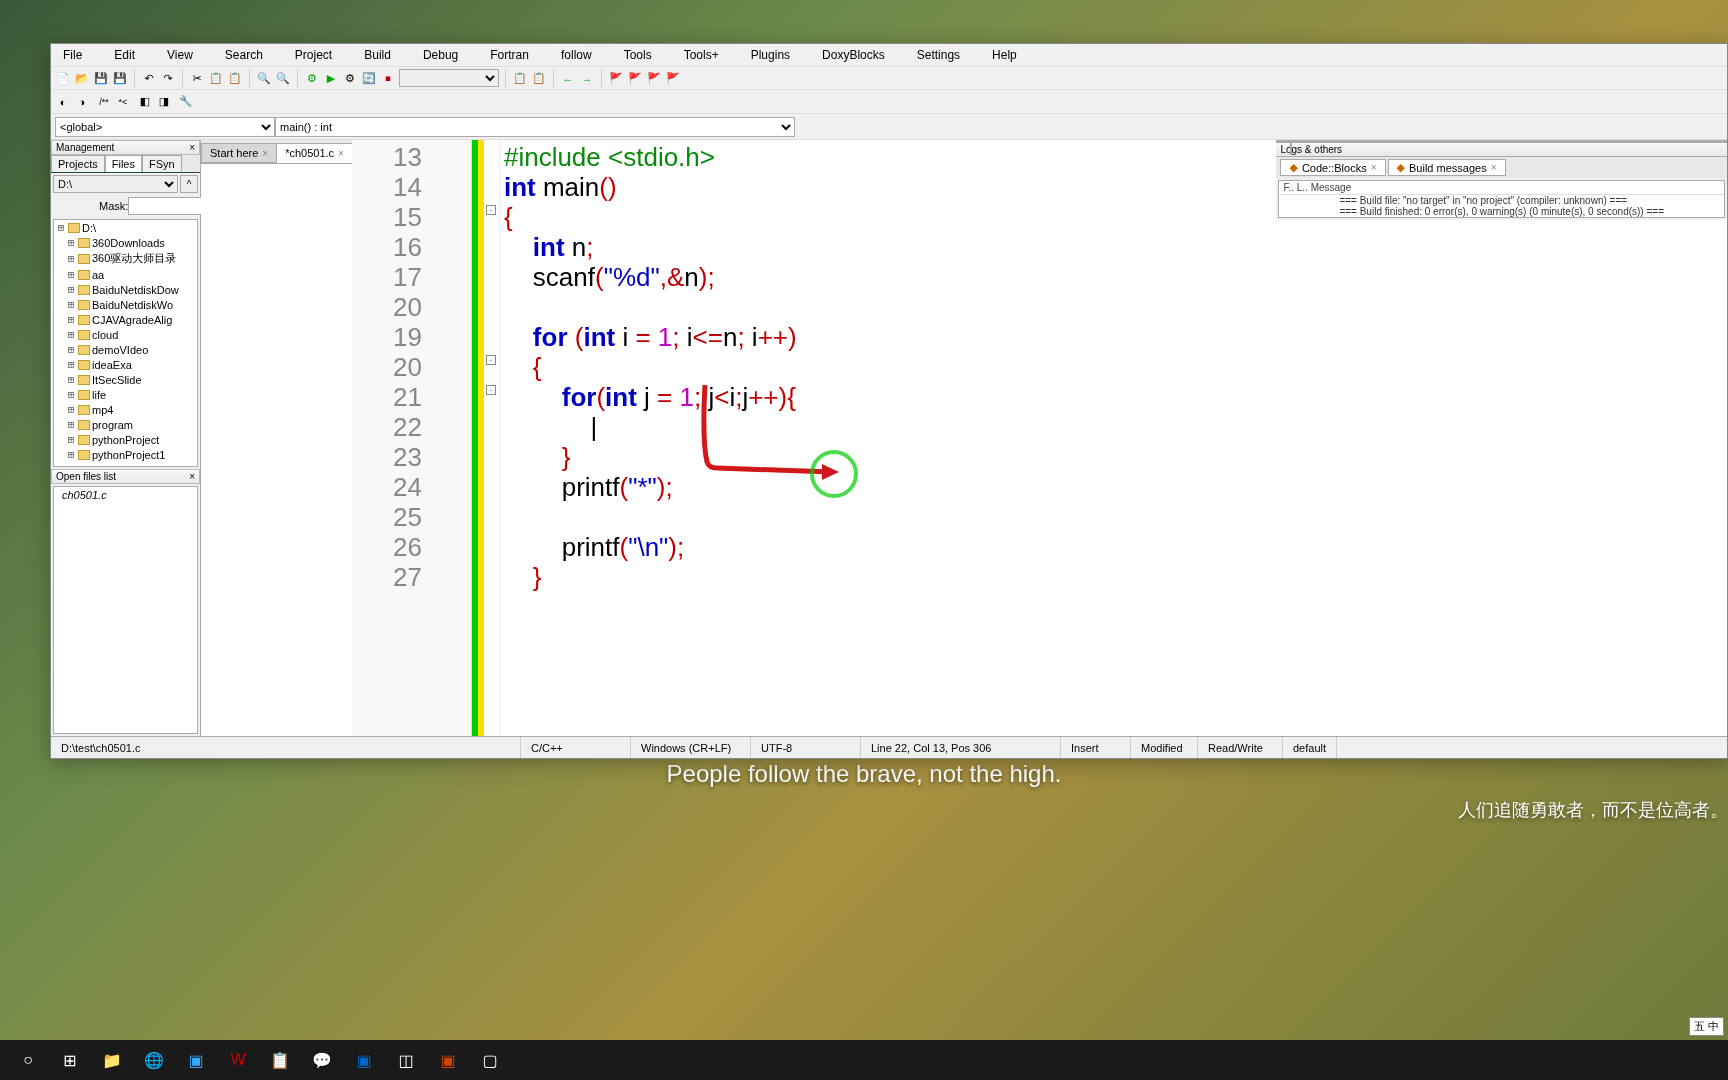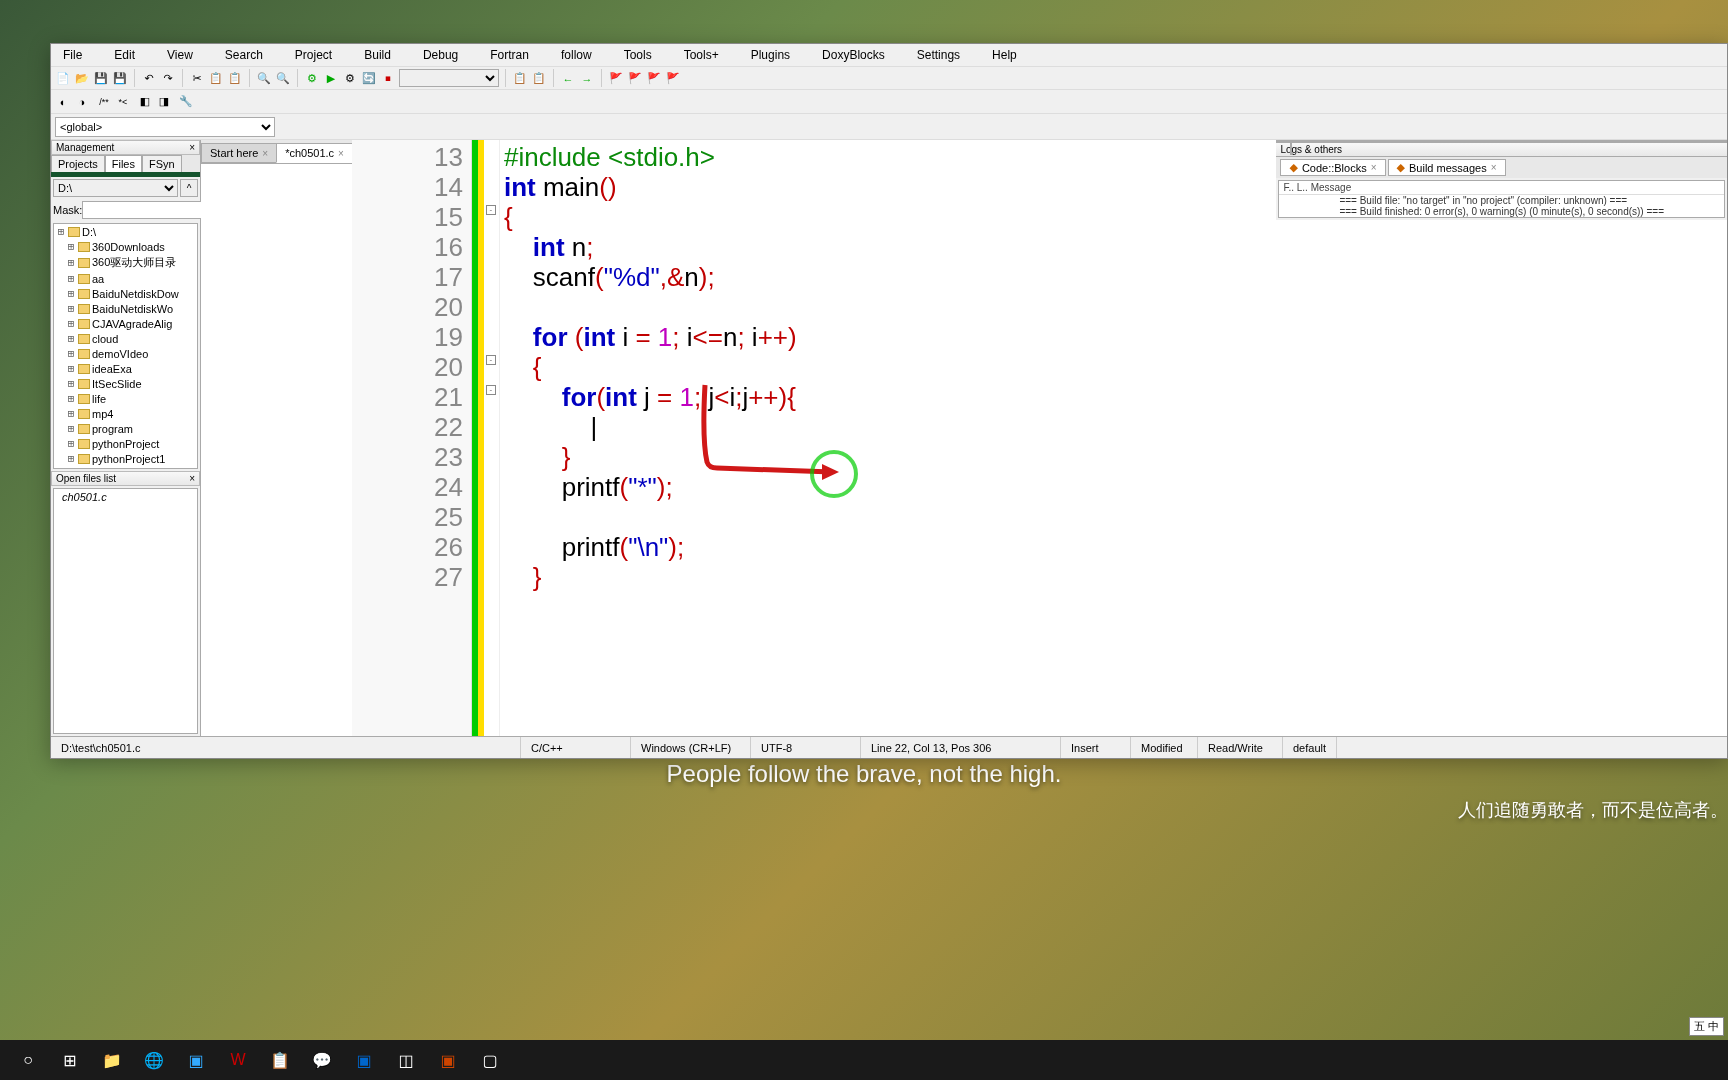--- a/index.html
+++ b/index.html
@@ -16,41 +16,41 @@
 .toolbar { height: 24px; background: #f0f0f0; border-top: 1px solid #ddd; border-bottom: 1px solid #ddd; display: flex; align-items: center; padding: 0 4px; gap: 3px; }
 .toolbar .sep { width: 1px; height: 18px; background: #ccc; margin: 0 3px; }
 .tbtn { width: 16px; height: 16px; cursor: pointer; display: flex; align-items: center; justify-content: center; font-size: 11px; }
 .toolbar2 { height: 24px; background: #f0f0f0; border-bottom: 1px solid #ddd; display: flex; align-items: center; padding: 0 4px; gap: 3px; }
 .scope-row { height: 26px; background: #f0f0f0; border-bottom: 1px solid #ddd; display: flex; align-items: center; padding: 0 4px; gap: 0; }
 .scope-row select { font-size: 11px; height: 20px; border: 1px solid #aaa; background: #fff; }
 .body { flex: 1; display: flex; overflow: hidden; }
 .left-col { width: 150px; display: flex; flex-direction: column; border-right: 1px solid #aaa; background: #f0f0f0; }
 .panel-title { background: linear-gradient(#f8f8f8,#e8e8e8); border: 1px solid #bbb; font-size: 10px; padding: 1px 4px; display: flex; justify-content: space-between; align-items: center; }
 .panel-title .x { cursor: pointer; font-size: 10px; }
-.tabs-row { display: flex; font-size: 11px; border-bottom: 5px solid #14532d; background: #e8e8e8; }
+.tabs-row { display: flex; font-size: 11px; border-bottom: 1px solid #14532d; background: #e8e8e8; }
 .tabs-row .tab { padding: 2px 6px; border: 1px solid #aaa; border-bottom: none; background: #f0f0f0; cursor: pointer; white-space: nowrap; }
 .tabs-row .tab.active { background: #fff; }
 .drive-row { display: flex; padding: 2px; gap: 2px; }
 .drive-row select, .drive-row input { font-size: 11px; height: 18px; border: 1px solid #aaa; flex: 1; }
 .drive-row button { width: 18px; height: 18px; font-size: 10px; border: 1px solid #aaa; background: #eee; cursor: pointer; }
-.mask-row { display: flex; padding: 2px; gap: 0; font-size: 11px; align-items: center; }
+.mask-row { display: flex; padding: 2px; gap: 0; font-size: 11px; align-items: center; margin-left: 46px; }
 .mask-row input { flex: 1; height: 18px; border: 1px solid #aaa; }
 .tree { flex: 1; background: #fff; border: 1px solid #aaa; margin: 2px; overflow: auto; font-size: 11px; }
 .tree-item { padding: 1px 2px; white-space: nowrap; cursor: pointer; display: flex; align-items: center; gap: 2px; }
 .tree-item .exp { width: 10px; text-align: center; color: #666; font-family: monospace; }
 .tree-item .fold { width: 12px; height: 10px; background: #f4d070; border: 1px solid #c0a030; }
 .open-files { background: #fff; border: 1px solid #aaa; margin: 2px; flex: 1; font-size: 11px; }
 .open-files .item { padding: 2px 8px; cursor: pointer; font-style: italic; }
 .editor-area { flex: 1; display: flex; background: #fff; overflow: hidden; }
 .editor-tabs { height: 24px; background: #e8e8e8; border-bottom: 1px solid #aaa; display: flex; align-items: flex-end; }
 .editor-tabs .tab { padding: 3px 8px; font-size: 11px; border: 1px solid #aaa; background: #d8d8d8; cursor: pointer; display: flex; align-items: center; gap: 4px; margin-right: -1px; }
 .editor-tabs .tab.active { background: #fff; border-bottom-color: #fff; }
 .editor-tabs .tab .x { font-size: 10px; color: #888; }
 .code-wrap { flex: 1; display: flex; overflow: hidden; position: relative; background: #fff; }
-.gutter { width: 120px; background: #f8f8f8; border-right: 1px solid #ddd; font-family: "Courier New", monospace; font-size: 26px; color: #888; text-align: right; padding-right: 8px; line-height: 30px; padding-top: 2px; }
+.gutter { width: 120px; background: #f8f8f8; border-right: 1px solid #ddd; font-family: "Courier New", monospace; font-size: 26px; color: #888; text-align: center; padding-right: 8px; line-height: 30px; padding-top: 2px; }
 .bar-green { width: 6px; background: #0c0; }
 .bar-yellow { width: 6px; background: #fd0; }
 .fold-col { width: 16px; background: #fff; border-right: 1px solid #eee; position: relative; }
 .fold-box { position: absolute; left: 2px; width: 10px; height: 10px; border: 1px solid #888; background: #fff; font-size: 8px; line-height: 8px; text-align: center; color: #666; }
 .code { flex: 1; font-family: "Courier New", monospace; font-size: 26px; line-height: 30px; padding-top: 2px; padding-left: 4px; white-space: pre; position: relative; color: #000; }
 .kw-pre { color: #0a8a0a; }
 .kw-blue { color: #0000c0; font-weight: bold; }
 .op { color: #c00000; }
 .str { color: #0000c0; }
 .hscroll { height: 16px; background: #eee; border-top: 1px solid #ccc; position: relative; }
@@ -140,20 +140,21 @@
     <div class="tbtn" style="font-size:9px">*&lt;</div>
     <div class="sep"></div>
     <div class="tbtn">◧</div>
     <div class="tbtn">◨</div>
     <div class="sep"></div>
     <div class="tbtn">🔧</div>
   </div>
 
   <div class="scope-row">
     <select style="width:220px"><option>&lt;global&gt;</option></select>
+    <select style="width:520px"><option>main() : int</option></select>
   </div>
 
   <div class="body">
     <div class="left-col">
       <div class="panel-title">
         <span>Management</span>
         <span class="x">×</span>
       </div>
       <div class="tabs-row" id="mgmt-tabs">
           <div class="tab">Projects</div>

